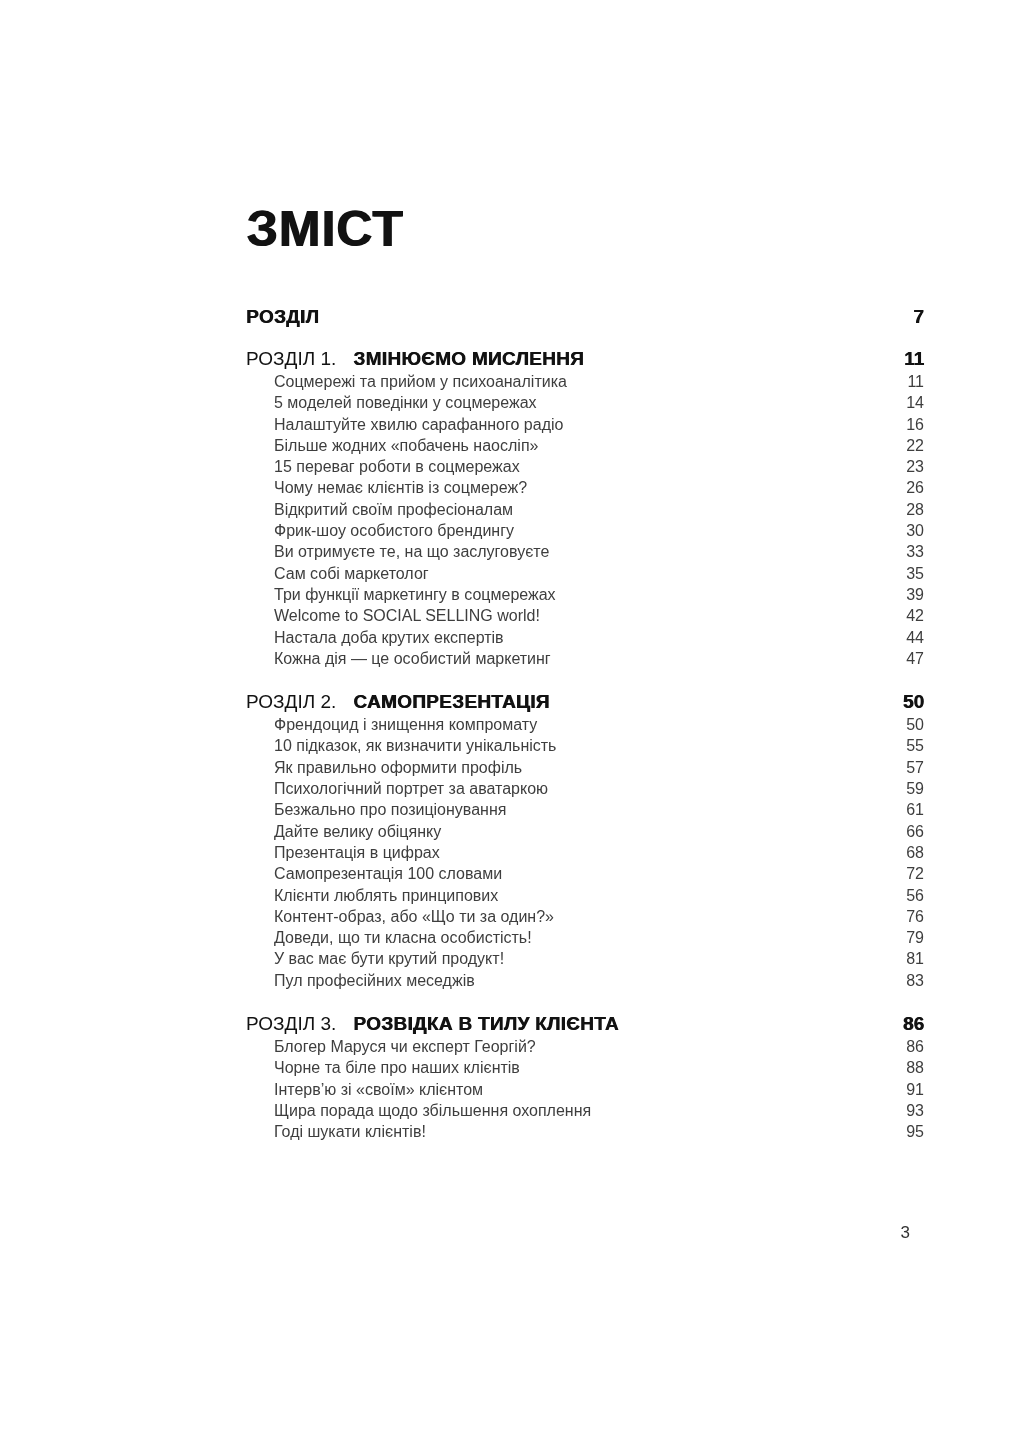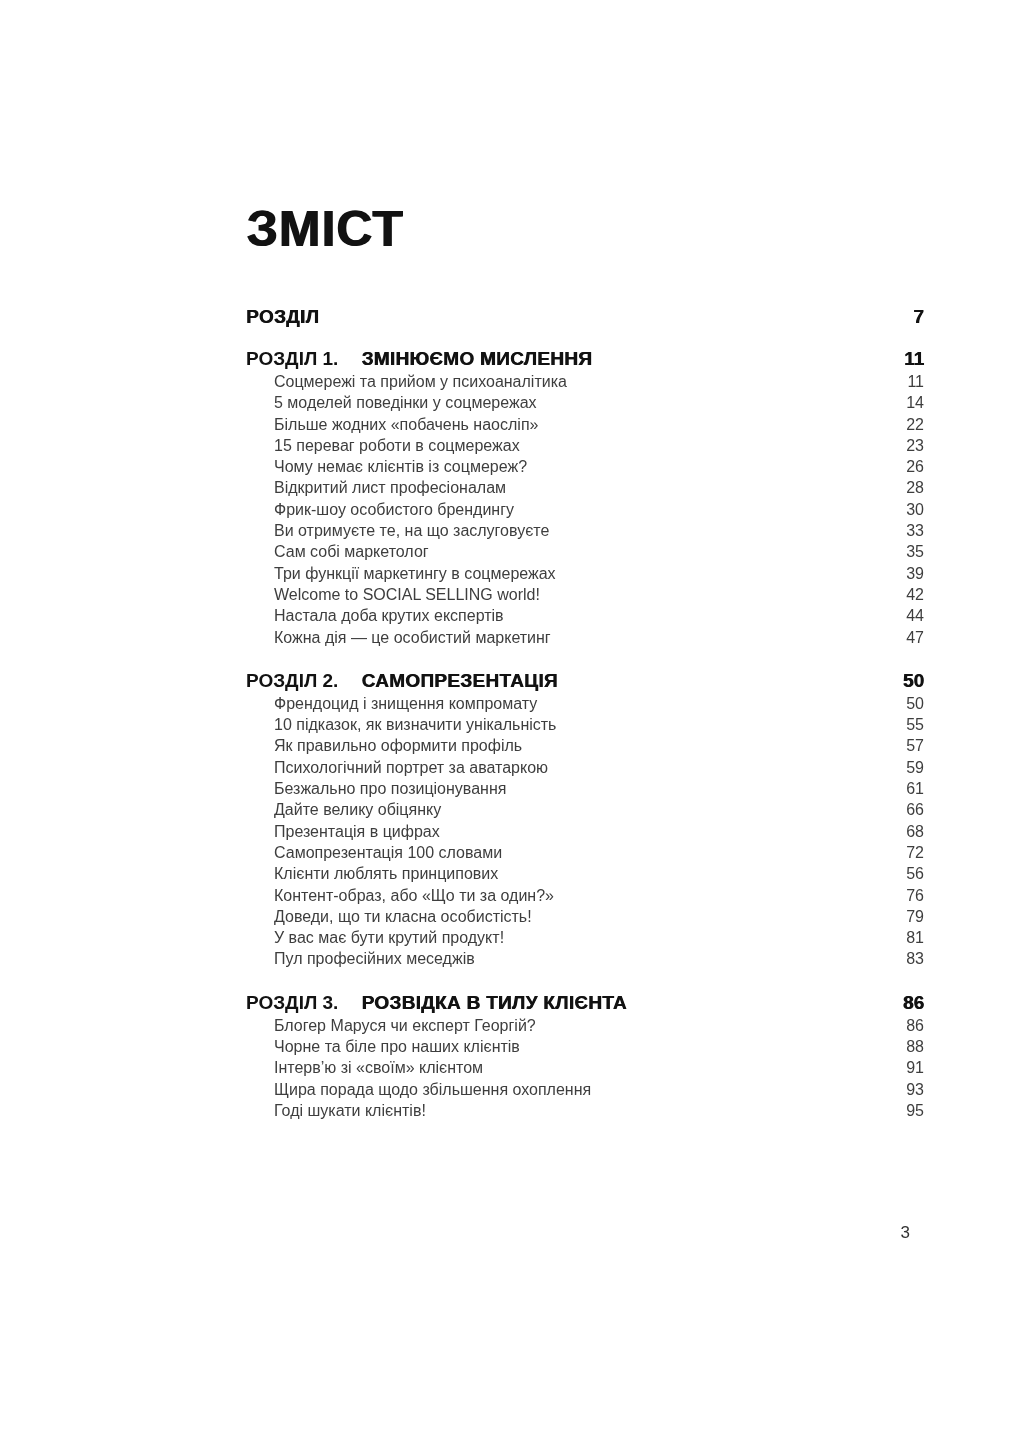--- a/index.html
+++ b/index.html
@@ -47,22 +47,22 @@
     letter-spacing: 0.3px;
   }
   .chapter { margin-top: 21px; }
   .chapter.first { margin-top: 18px; }
   .chapter-head {
     font-size: 19px;
     line-height: 24px;
     color: #121212;
   }
   .ch-prefix {
-    font-weight: 700;
-    margin-right: 23px;
+    font-weight: 400;
+    margin-right: 17px;
     letter-spacing: 0;
   }
   .ch-title {
     font-weight: 700;
     text-shadow: 0.6px 0 0 currentColor;
     letter-spacing: 0.3px;
     text-align: center;
   }
   .ch-page {
     font-weight: 700;
@@ -107,33 +107,37 @@
           <div class="items">
             <div class="row item">
               <span>Соцмережі та прийом у психоаналітика</span>
               <span class="item-page">11</span>
             </div>
             <div class="row item">
               <span>5 моделей поведінки у соцмережах</span>
               <span class="item-page">14</span>
             </div>
             <div class="row item">
+              <span>Налаштуйте хвилю сарафанного радіо</span>
+              <span class="item-page">16</span>
+            </div>
+            <div class="row item">
               <span>Більше жодних «побачень наосліп»</span>
               <span class="item-page">22</span>
             </div>
             <div class="row item">
               <span>15 переваг роботи в соцмережах</span>
               <span class="item-page">23</span>
             </div>
             <div class="row item">
               <span>Чому немає клієнтів із соцмереж?</span>
               <span class="item-page">26</span>
             </div>
             <div class="row item">
-              <span>Відкритий лист професіоналам</span>
+              <span>Відкритий своїм професіоналам</span>
               <span class="item-page">28</span>
             </div>
             <div class="row item">
               <span>Фрик-шоу особистого брендингу</span>
               <span class="item-page">30</span>
             </div>
             <div class="row item">
               <span>Ви отримуєте те, на що заслуговуєте</span>
               <span class="item-page">33</span>
             </div>

